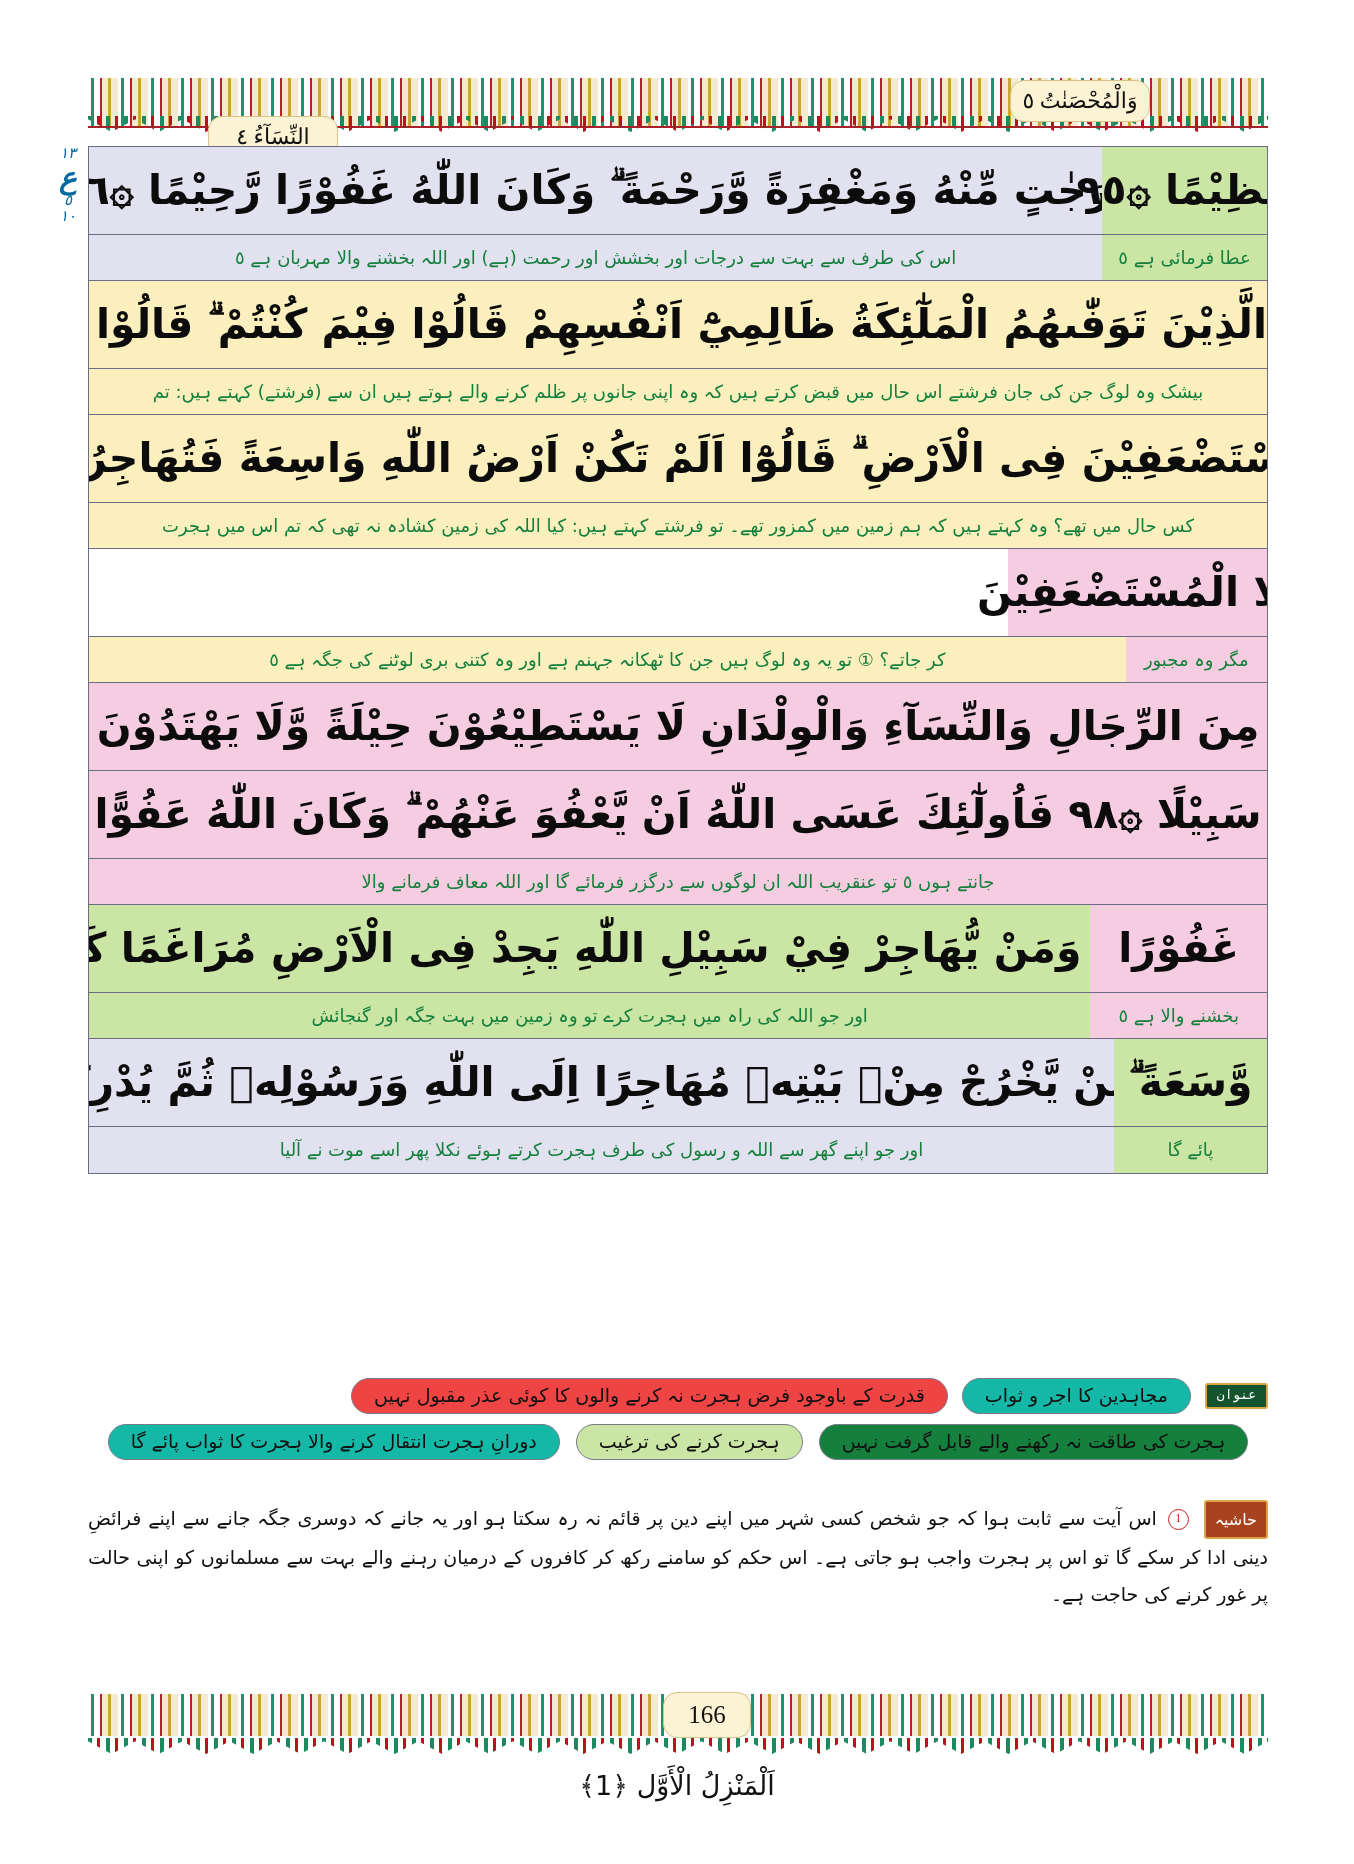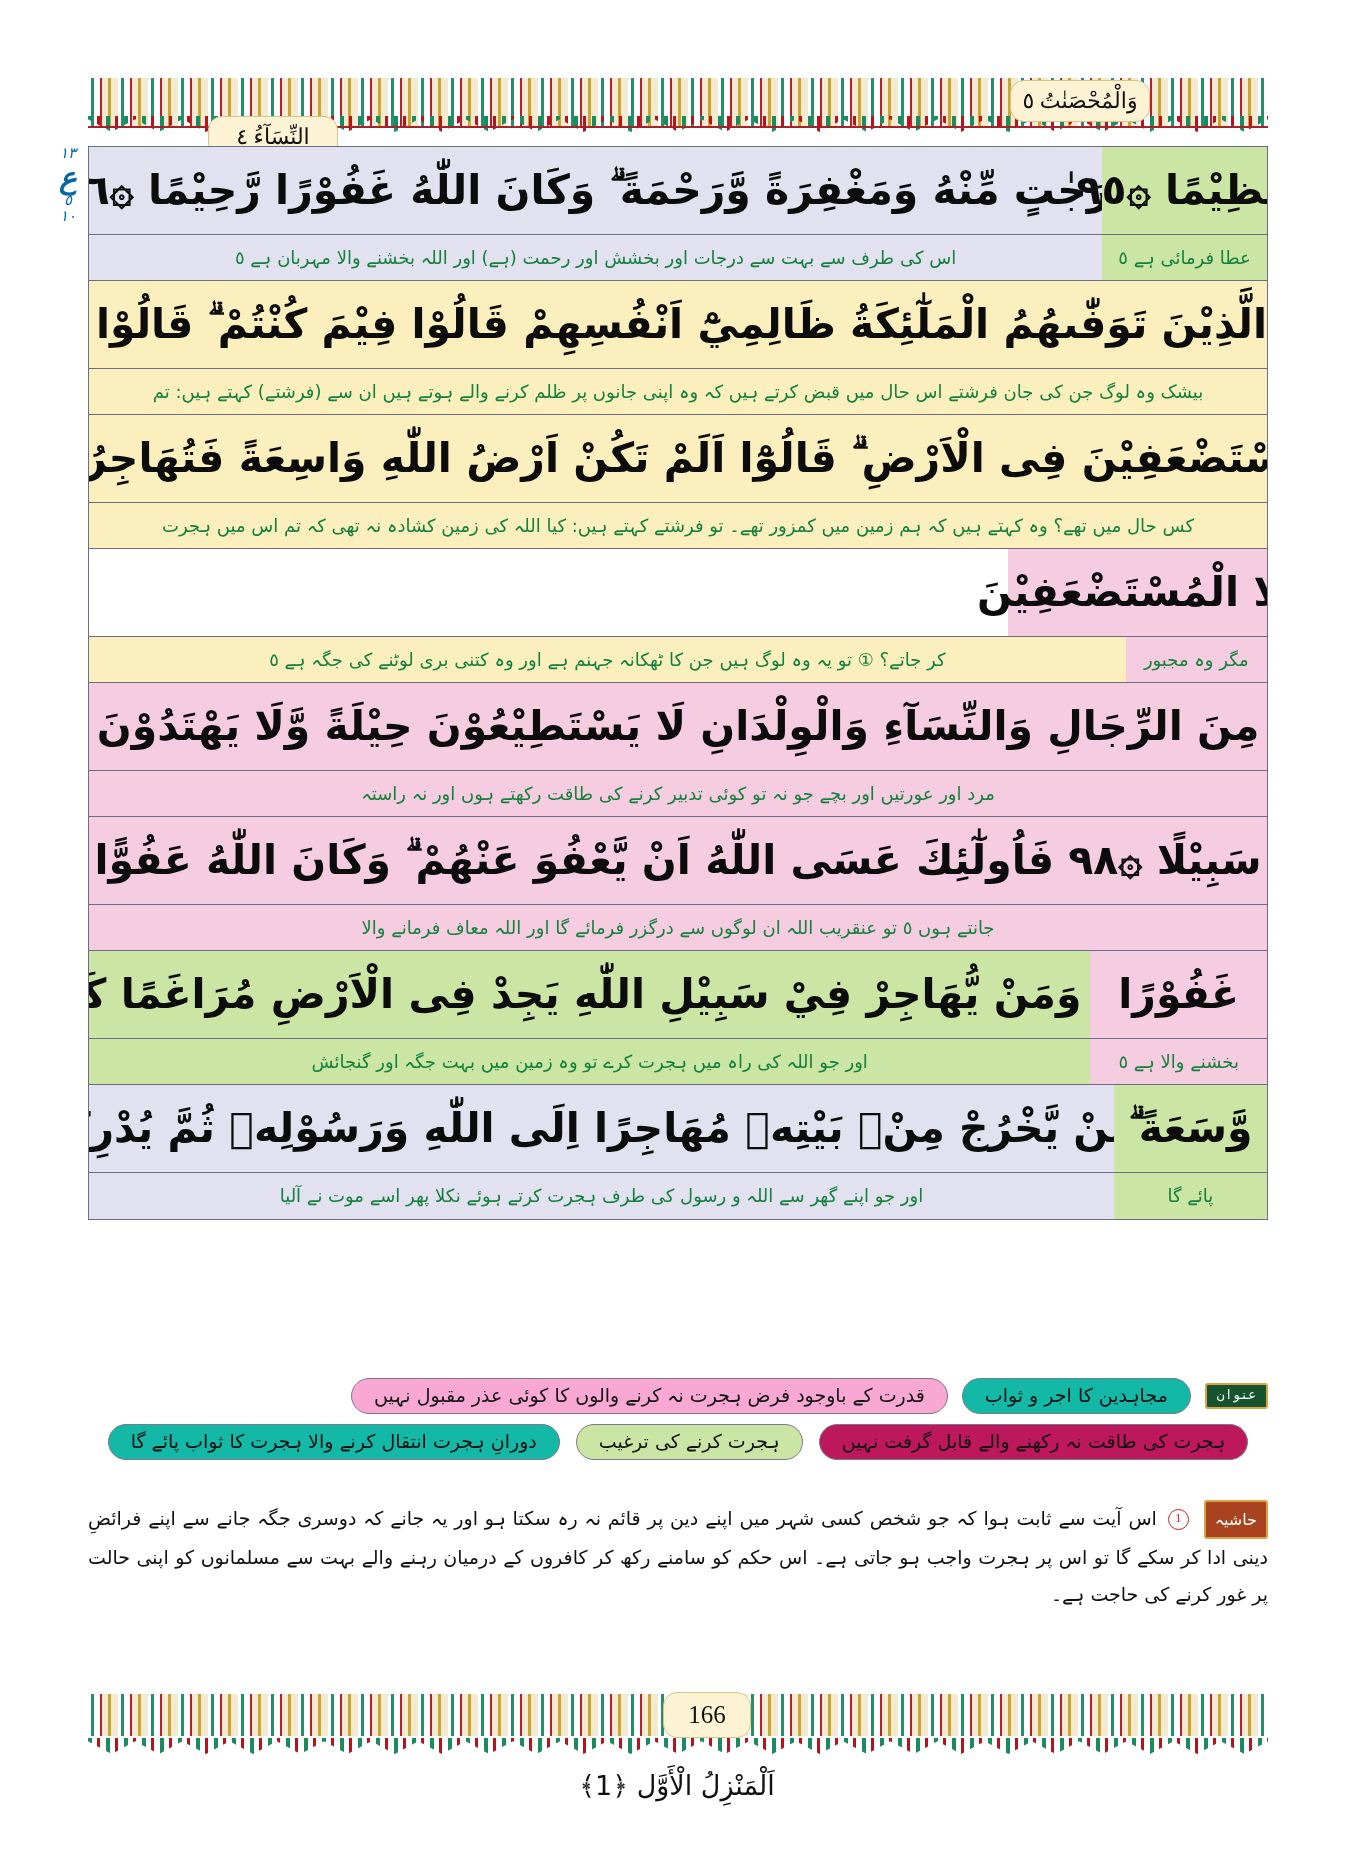--- a/index.html
+++ b/index.html
@@ -168,23 +168,23 @@
     border-radius: 22px;
     padding: 6px 22px;
     font-family: "DejaVu Sans", "Liberation Sans", sans-serif;
     font-size: 19px;
     direction: rtl;
     color: #111;
     white-space: nowrap;
     line-height: 1.15;
   }
   .pill.lav   { background: #14b8a6; }
-  .pill.yel   { background: #f9a8d4; }
+  .pill.yel   { background: #ef4444; }
   .pill.green { background: #cbe5a4; }
-  .pill.pink  { background: #be185d; }
+  .pill.pink  { background: #15803d; }
 
   .tag-badge {
     background: #14532d;
     color: #fff;
     border: 2px solid #d9a441;
     border-radius: 3px;
     padding: 4px 10px;
     font-family: Liberation Mono, monospace;
     font-size: 13px;
     direction: rtl;
@@ -313,23 +313,20 @@
     <div class="row row-arabic">
       <div class="seg bg-pink" style="width: 22%;">اِلَّا الْمُسْتَضْعَفِيْنَ</div>
     </div>
     <div class="row row-urdu">
       <div class="seg bg-pink" style="width: 12%;">مگر وہ مجبور</div>
       <div class="seg bg-yel" style="width: 88%;">کر جاتے؟ ① تو یہ وہ لوگ ہیں جن کا ٹھکانہ جہنم ہے اور وہ کتنی بری لوٹنے کی جگہ ہے ٥</div>
     </div>
     <div class="row row-arabic">
       <div class="seg bg-pink" style="width: 100%;">مِنَ الرِّجَالِ وَالنِّسَآءِ وَالْوِلْدَانِ لَا يَسْتَطِيْعُوْنَ حِيْلَةً وَّلَا يَهْتَدُوْنَ</div>
     </div>
-    <div class="row row-urdu">
-      <div class="seg bg-pink" style="width: 100%;">مرد اور عورتیں اور بچے جو نہ تو کوئی تدبیر کرنے کی طاقت رکھتے ہوں اور نہ راستہ</div>
-    </div>
     <div class="row row-arabic">
       <div class="seg bg-pink" style="width: 100%;">سَبِيْلًا ۞٩٨ فَاُولٰٓئِكَ عَسَى اللّٰهُ اَنْ يَّعْفُوَ عَنْهُمْ ۗ وَكَانَ اللّٰهُ عَفُوًّا</div>
     </div>
     <div class="row row-urdu">
       <div class="seg bg-pink" style="width: 100%;">جانتے ہوں ٥ تو عنقریب اللہ ان لوگوں سے درگزر فرمائے گا اور اللہ معاف فرمانے والا</div>
     </div>
     <div class="row row-arabic">
       <div class="seg bg-pink" style="width: 15%;">غَفُوْرًا</div>
       <div class="seg bg-green" style="width: 85%;">۞٩٩ وَمَنْ يُّهَاجِرْ فِيْ سَبِيْلِ اللّٰهِ يَجِدْ فِى الْاَرْضِ مُرَاغَمًا كَثِيْرًا</div>
     </div>

